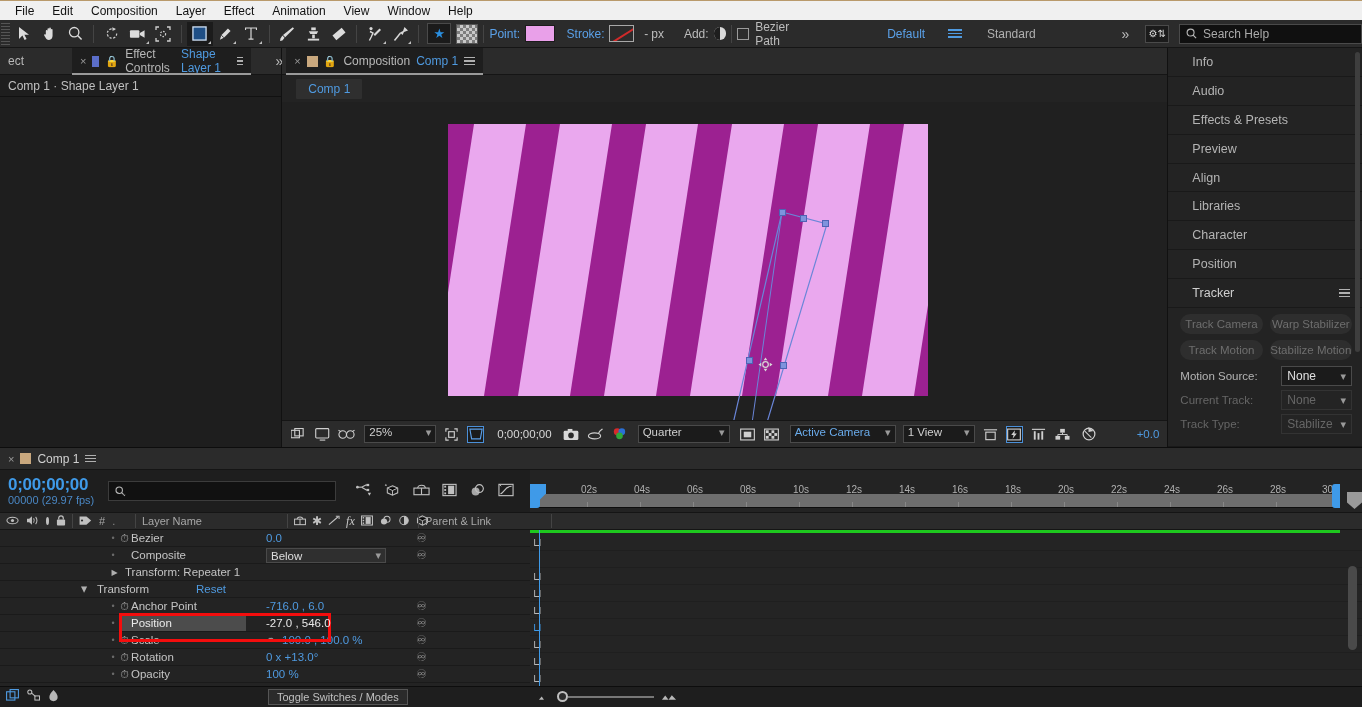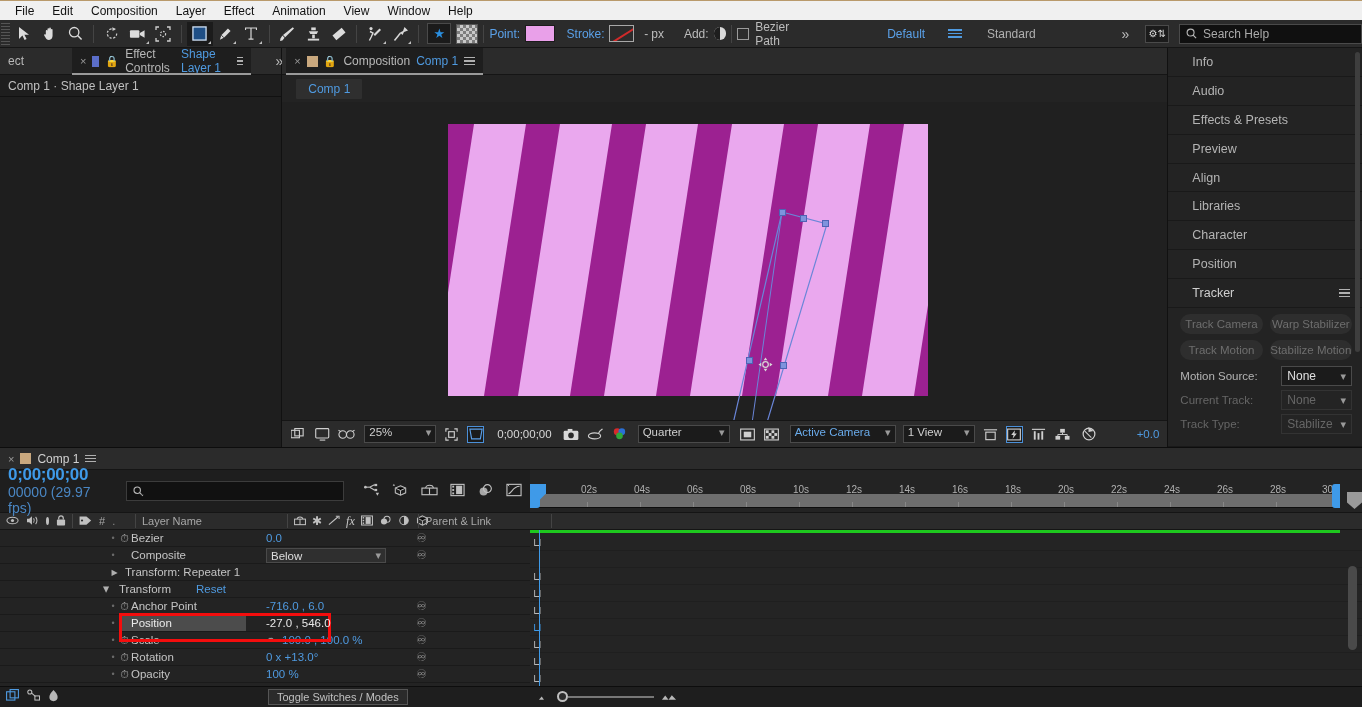--- a/index.html
+++ b/index.html
@@ -117,21 +117,21 @@
 
   
   .timeline { height:259px; background:#1e1e1e; display:flex; flex-direction:column;
      border-top:1px solid #0d0d0d; }
   .tl-tabs { height:22px; background:#2b2b2b; display:flex;align-items:center;gap:6px;padding:0 8px;
      border-bottom:1px solid #151515; }
   .tl-head { height:42px; display:flex; }
   .tl-left { width:530px; display:flex; align-items:center; gap:0; padding:0 8px;
      background:#1e1e1e; position:relative;}
   .tc-big { color:#3f9ae8; font-size:17px; font-weight:bold; letter-spacing:-.3px; line-height:18px;}
-  .tc-small { color:#4a87c4; font-size:14px; }
+  .tc-small { color:#4a87c4; font-size:11px; }
   .tl-search { width:228px; height:20px; background:#111; border:1px solid #3c3c3c;
      display:flex;align-items:center;gap:5px;padding:0 6px; margin-left:14px; }
   .tlicons { display:flex; gap:12px; margin-left:20px; color:#c0c0c0; }
   .tl-right { flex:1; position:relative; background:#232323; }
   .ruler { position:absolute; left:0;right:22px; top:14px; height:24px; border-bottom:1px solid #0d0d0d;}
   .tick { position:absolute; top:0; font-size:10px; color:#b0b0b0; }
   .tickmark { position:absolute; bottom:0; width:1px; height:5px; background:#888; }
   .cols { height:18px; display:flex; background:#2b2b2b; border-top:1px solid #151515;
      border-bottom:1px solid #151515; font-size:11px; color:#a8a8a8; align-items:center; }
   .colsec { display:flex; align-items:center; gap:7px; padding:0 6px; height:18px; }
@@ -816,21 +816,21 @@
             <span class="chev">▾</span>
           </div>
           <span class="peq">♾</span>
         </div>
 
         <div class="prow" style="padding-left:108px;">
           <span class="arrow">▶</span>
           <span class="pname" style="margin-left:4px;">Transform: Repeater 1</span>
         </div>
 
-        <div class="prow" style="padding-left:100px;">
+        <div class="prow" style="padding-left:78px;">
           <span class="arrow" style="transform:rotate(90deg);">▶</span>
           <span class="pname" style="margin-left:6px;">Transform</span>
           <span class="pval" style="left:196px;">Reset</span>
         </div>
 
         <div class="prow" style="padding-left:108px;">
           <span class="dot">•</span>
           <span class="stopw">⏱</span>
           <span class="pname">Anchor Point</span>
           <span class="pval">-716.0 , 6.0</span>

